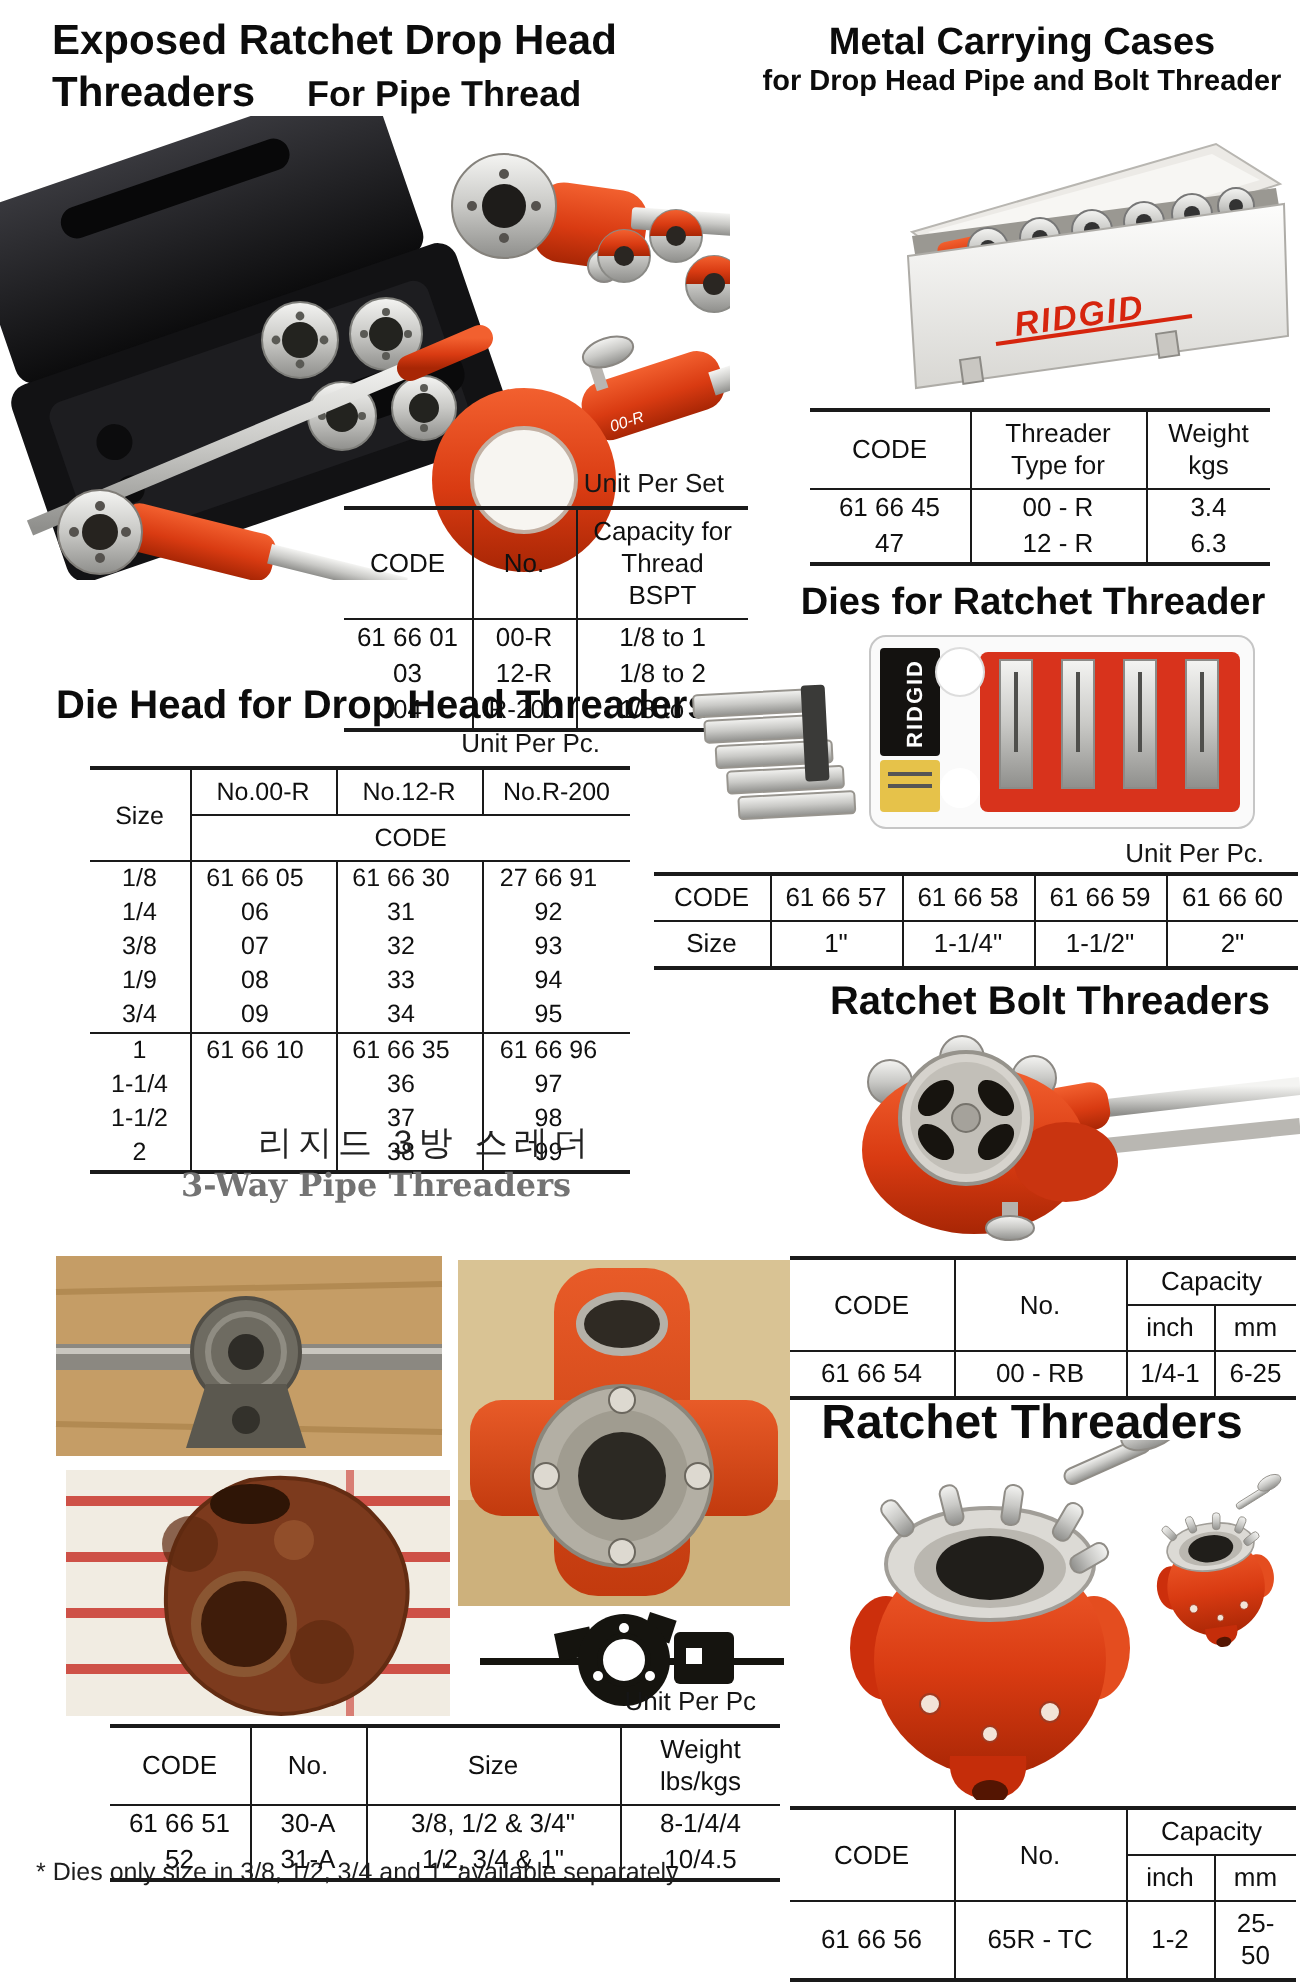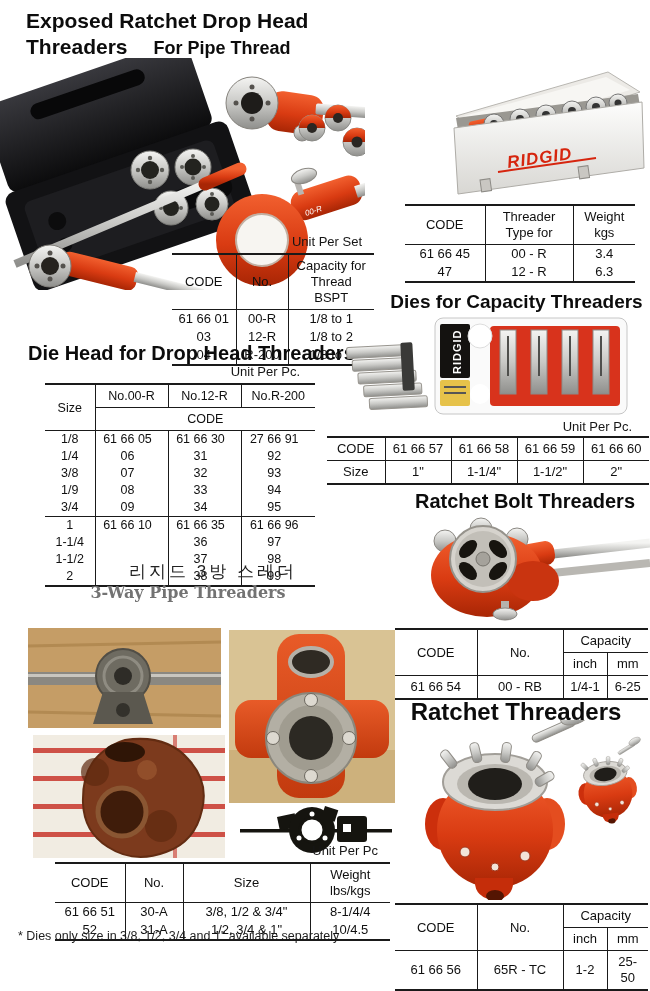--- a/index.html
+++ b/index.html
@@ -405,20 +405,24 @@
         <td class="code">52</td>
         <td>31-A</td>
         <td class="sl">1/2, 3/4 &amp; 1"</td>
         <td class="wr">10/4.5</td>
       </tr>
     </tbody>
   </table>
 
   <div class="abs" id="footnote">* Dies only size in 3/8, 1/2, 3/4 and 1" available separately</div>
 
+  <div class="abs hd" id="cases-head">
+    <div class="l1">Metal Carrying Cases</div>
+    <div class="l2">for Drop Head Pipe and Bolt Threader</div>
+  </div>
 
   <svg id="case-svg" width="220" height="135" viewBox="0 0 220 135">
     <polygon points="28,50 180,6 212,26 62,74" fill="#eceae6" stroke="#b8b6b1"></polygon>
     <polygon points="36,50 178,11 202,24 60,66" fill="#f7f6f3"></polygon>
     <polygon points="28,52 210,28 212,40 30,64" fill="#9a9892"></polygon>
     <g>
       <rect x="40" y="56" width="26" height="14" rx="4" fill="url(#red)" transform="rotate(-12 40 56)"></rect>
       <g transform="translate(66,58)">
           <circle r="10" fill="url(#sil)" stroke="#777"></circle>
           <circle r="4" fill="#333"></circle>
@@ -473,21 +477,21 @@
         <td>3.4</td>
       </tr>
       <tr>
         <td class="code">47</td>
         <td>12 - R</td>
         <td>6.3</td>
       </tr>
     </tbody>
   </table>
 
-  <div class="abs hd" id="dies-title">Dies for Capacity Threaders</div>
+  <div class="abs hd" id="dies-title">Dies for Ratchet Threader</div>
 
   <svg id="dies-svg" width="290" height="100" viewBox="0 0 290 100">
     <g transform="rotate(-3 40 60)">
       <rect x="8" y="30" width="58" height="11" rx="2" fill="url(#sil)" stroke="#98958f"></rect>
       <rect x="13" y="43" width="58" height="11" rx="2" fill="url(#sil)" stroke="#98958f"></rect>
       <rect x="18" y="56" width="58" height="11" rx="2" fill="url(#sil)" stroke="#98958f"></rect>
       <rect x="23" y="69" width="58" height="11" rx="2" fill="url(#sil)" stroke="#98958f"></rect>
       <rect x="28" y="82" width="58" height="11" rx="2" fill="url(#sil)" stroke="#98958f"></rect>
       <rect x="62" y="28" width="12" height="48" rx="2" fill="#3a3a38"></rect>
     </g>

